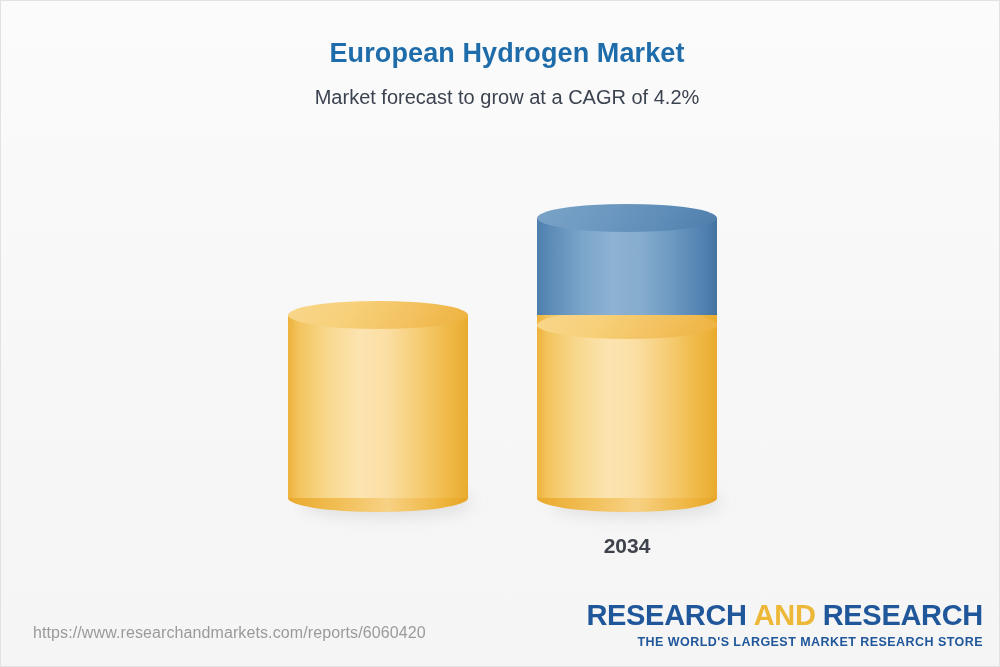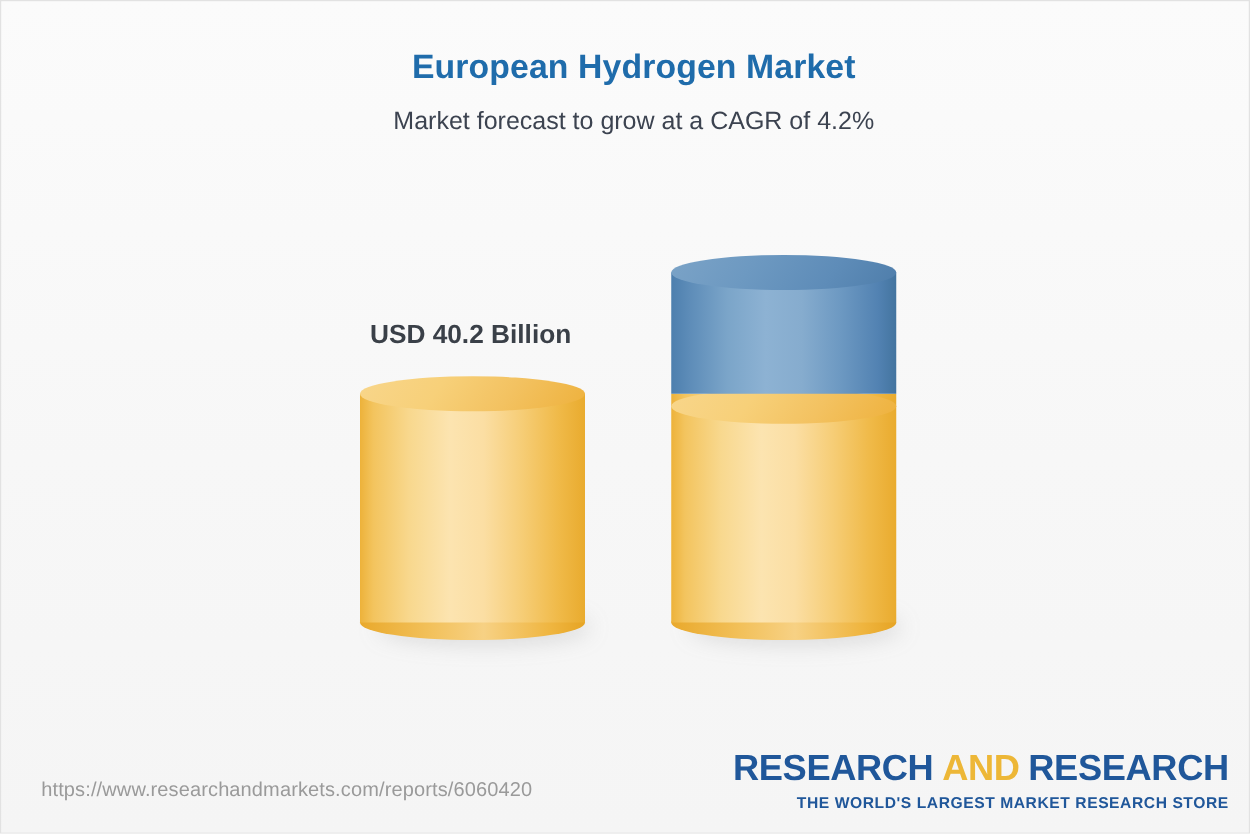--- a/index.html
+++ b/index.html
@@ -188,21 +188,20 @@
 
 <div class="canvas">
 
   <div class="header">
     <h1 class="chart-title">European Hydrogen Market</h1>
     <p class="chart-subtitle">Market forecast to grow at a CAGR of 4.2%</p>
   </div>
 
   <div class="plot">
 
-    <div class="value-label" style="left:277px; top:255px; width:197px;">USD 40.2 Billion</div>
 
 
     <div class="cyl" style="left:287px; top:300px; width:180px; height:211px;">
       <div class="cyl-shadow" style="left:14px; top:188px; width:170px; height:26px;"></div>
 
       <div class="seg" style="top:14px; height:183px;">
         <div class="seg-bottom yellow-bottom" style="bottom:-14px; height:28px;"></div>
         <div class="seg-body yellow-body"></div>
         <div class="seg-cap yellow-cap" style="top:-14px; height:28px;"></div>
       </div>
@@ -216,20 +215,21 @@
         <div class="seg-body yellow-body"></div>
         <div class="seg-cap yellow-cap" style="top:-4px; height:28px;"></div>
       </div>
 
       <div class="seg" style="top:14px; height:97px;">
         <div class="seg-body blue-body"></div>
         <div class="seg-cap blue-cap" style="top:-14px; height:28px;"></div>
       </div>
     </div>
 
+    <div class="cat-label" style="left:536px; top:533px; width:180px;">2034</div>
 
   </div>
 
   <div class="footer-url">https://www.researchandmarkets.com/reports/6060420</div>
 
   <div class="logo">
     <div class="logo-main"><span>RESEARCH</span><span class="logo-and" style="margin:12px 7px;">AND</span><span>RESEARCH</span></div>
     <div class="logo-tag">THE WORLD'S LARGEST MARKET RESEARCH STORE</div>
   </div>
 

